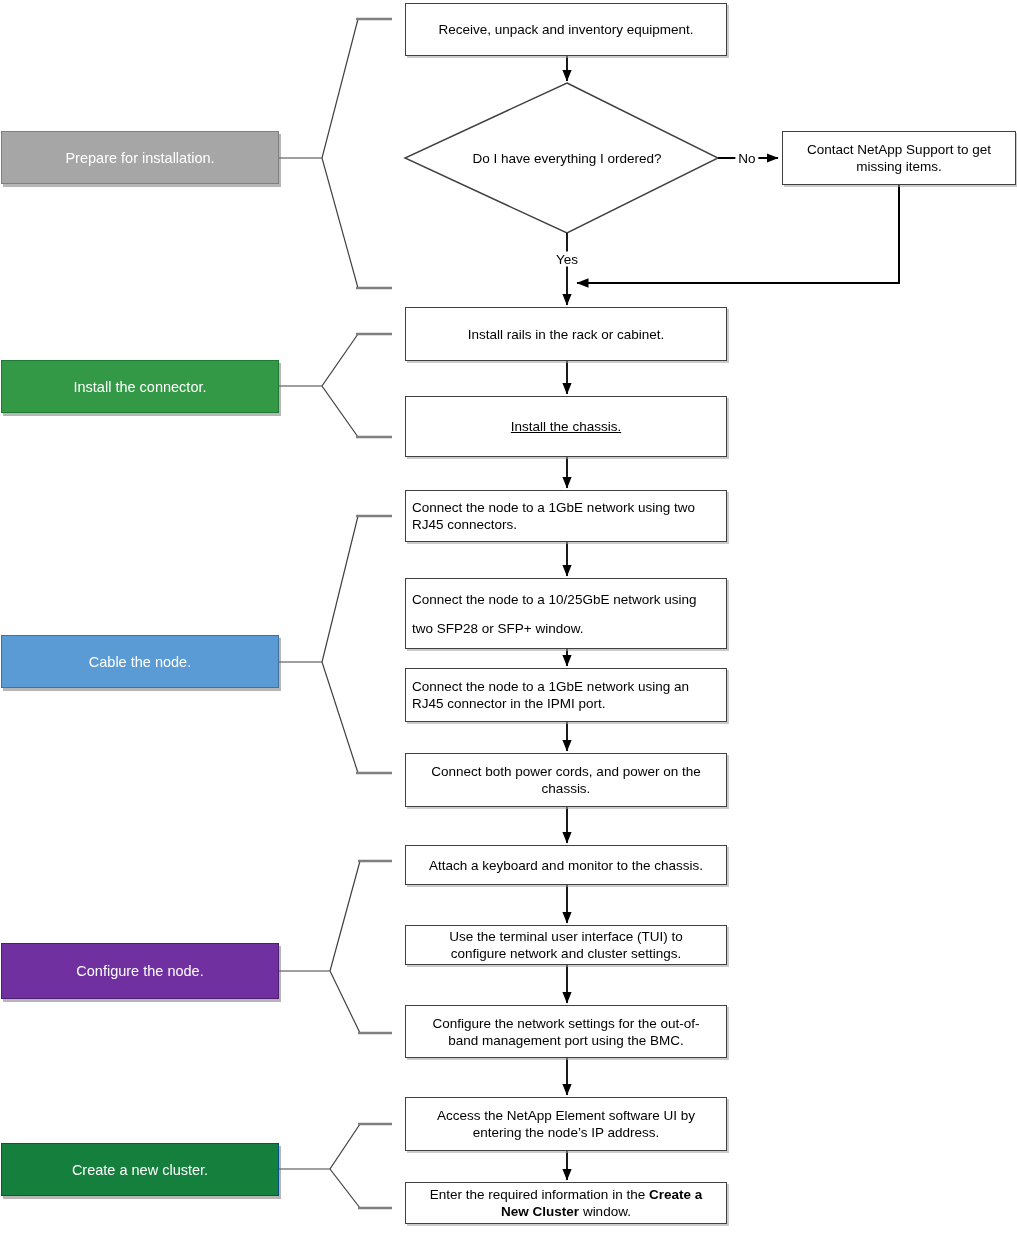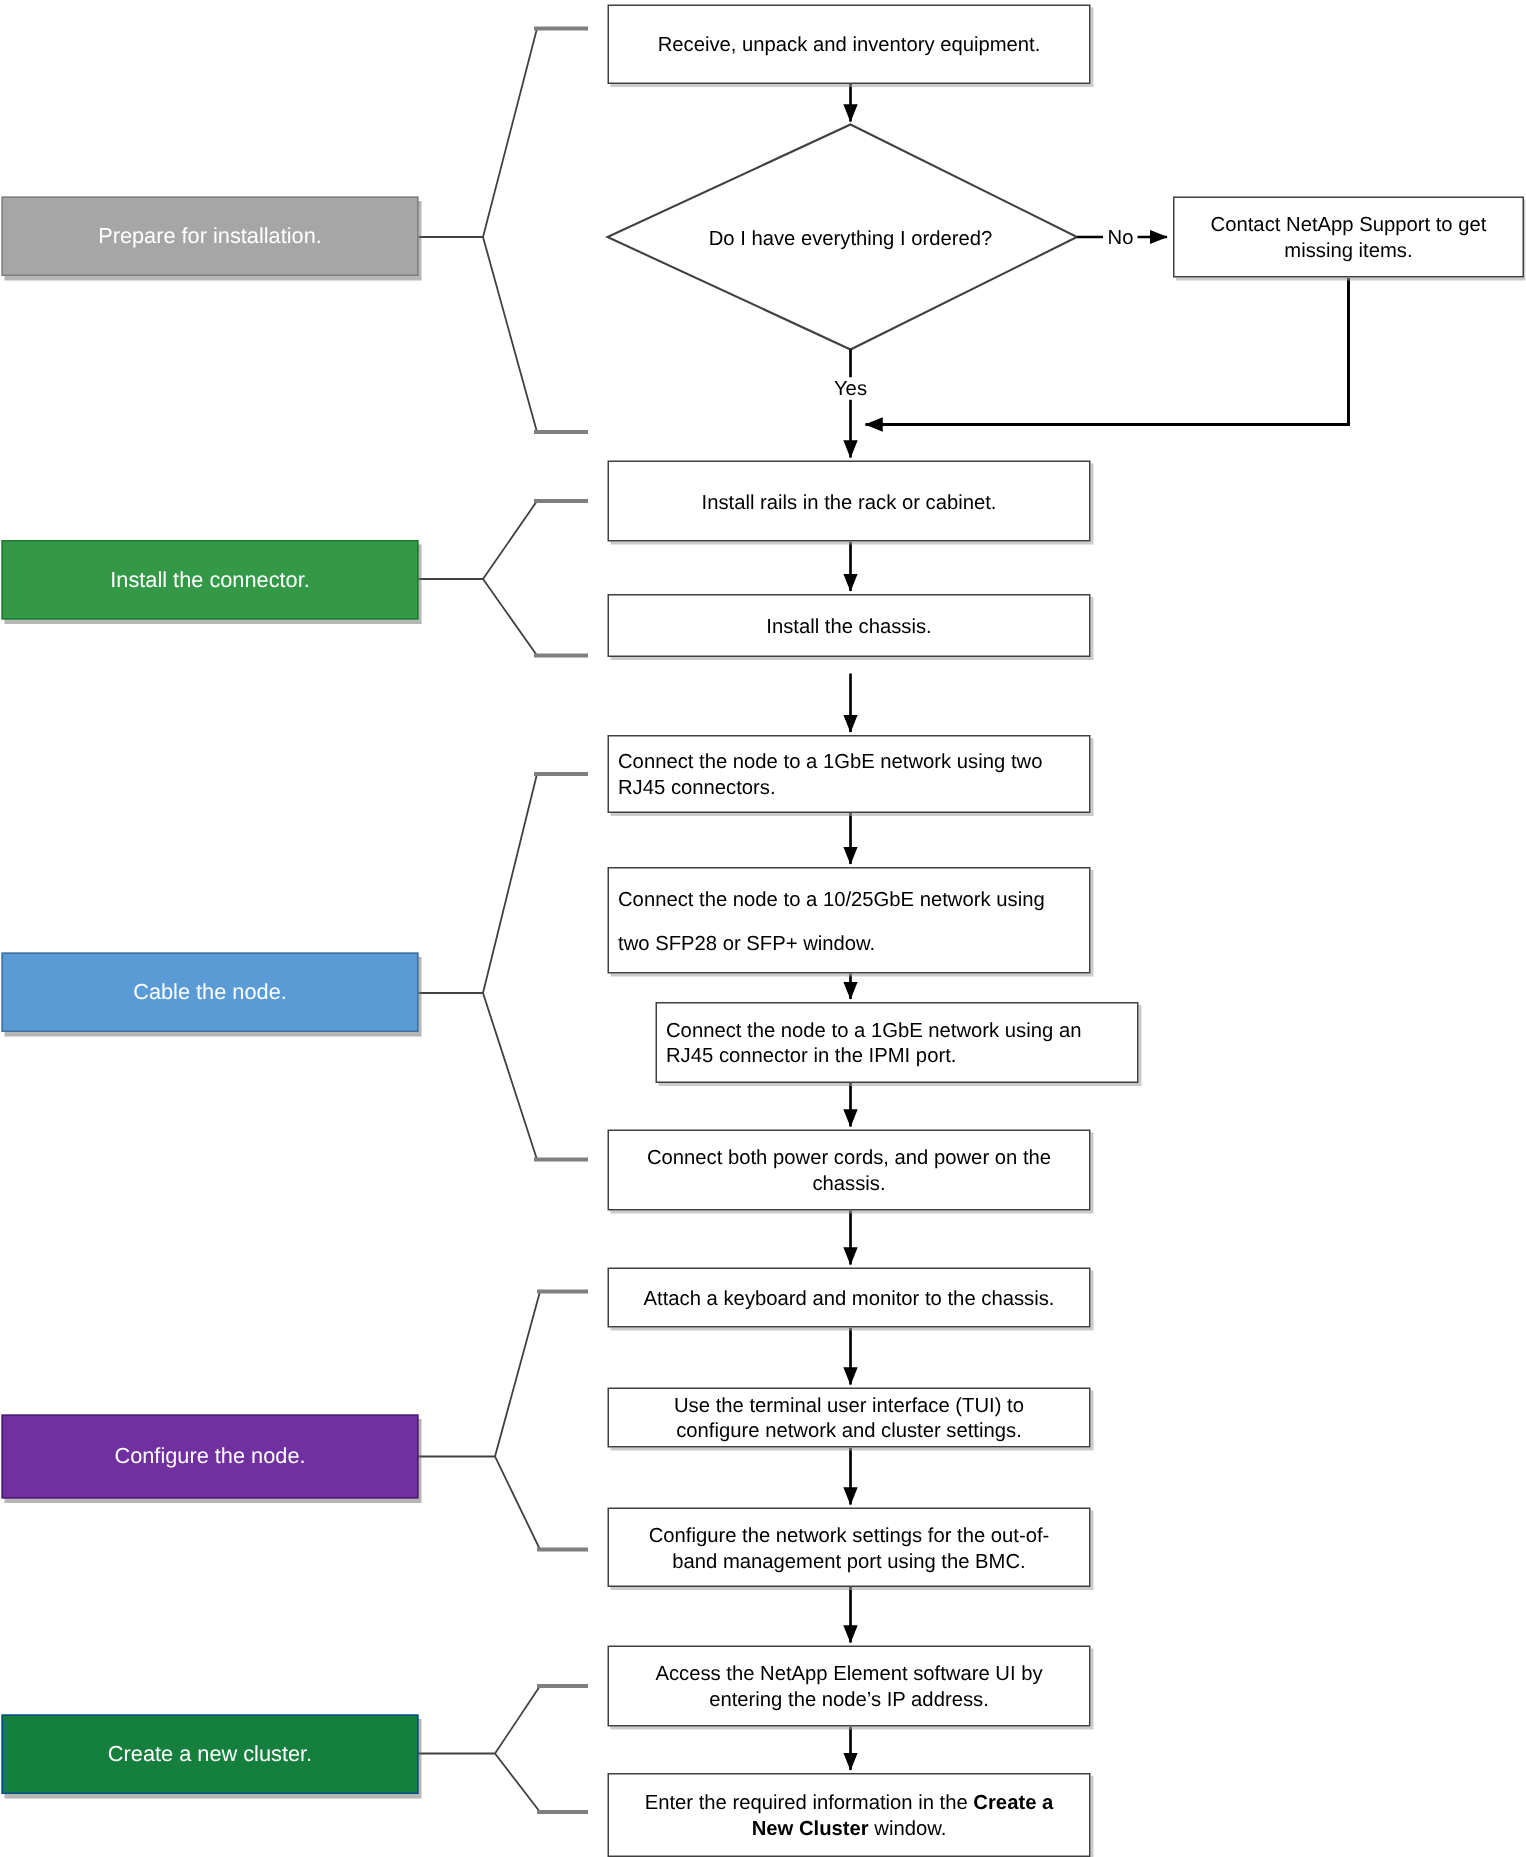--- a/index.html
+++ b/index.html
@@ -98,35 +98,35 @@
     <div>missing items.</div>
   </div>
 
   <div class="branch-label" style="left:747px;top:158px;">No</div>
   <div class="branch-label" style="left:567px;top:259px;">Yes</div>
 
   <div class="step center" style="top:307px;height:54px;">
     <div>Install rails in the rack or cabinet.</div>
   </div>
 
-  <div class="step center" style="top:396px;height:42px;">
+  <div class="step center" style="top:396px;height:61px;text-decoration:underline;">
     <div>Install the chassis.</div>
   </div>
 
   <div class="step left" style="top:490px;height:52px;">
     <div>Connect the node to a 1GbE network using two</div>
     <div>RJ45 connectors.</div>
   </div>
 
   <div class="step left" style="top:578px;height:71px;gap:12px;">
     <div>Connect the node to a 10/25GbE network using</div>
     <div>two SFP28 or SFP+ window.</div>
   </div>
 
-  <div class="step left" style="top:668px;height:54px;margin-left:32px;">
+  <div class="step left" style="top:668px;height:54px;">
     <div>Connect the node to a 1GbE network using an</div>
     <div>RJ45 connector in the IPMI port.</div>
   </div>
 
   <div class="step center" style="top:753px;height:54px;">
     <div>Connect both power cords, and power on the</div>
     <div>chassis.</div>
   </div>
 
   <div class="step center" style="top:845px;height:40px;">
@@ -141,18 +141,18 @@
   <div class="step center" style="top:1005px;height:53px;">
     <div>Configure the network settings for the out-of-</div>
     <div>band management port using the BMC.</div>
   </div>
 
   <div class="step center" style="top:1097px;height:54px;">
     <div>Access the NetApp Element software UI by</div>
     <div>entering the node’s IP address.</div>
   </div>
 
-  <div class="step center" style="top:1182px;height:56px;">
+  <div class="step center" style="top:1182px;height:42px;">
     <div><span>Enter the required information in the </span><b>Create a</b></div>
     <div><b>New Cluster</b><span> window.</span></div>
   </div>
 
 </div>
 
 </body></html>

